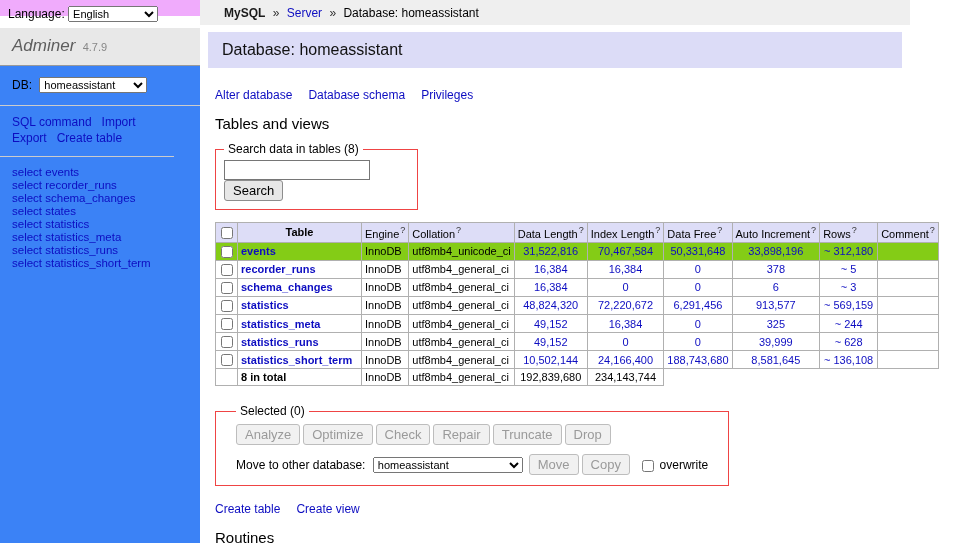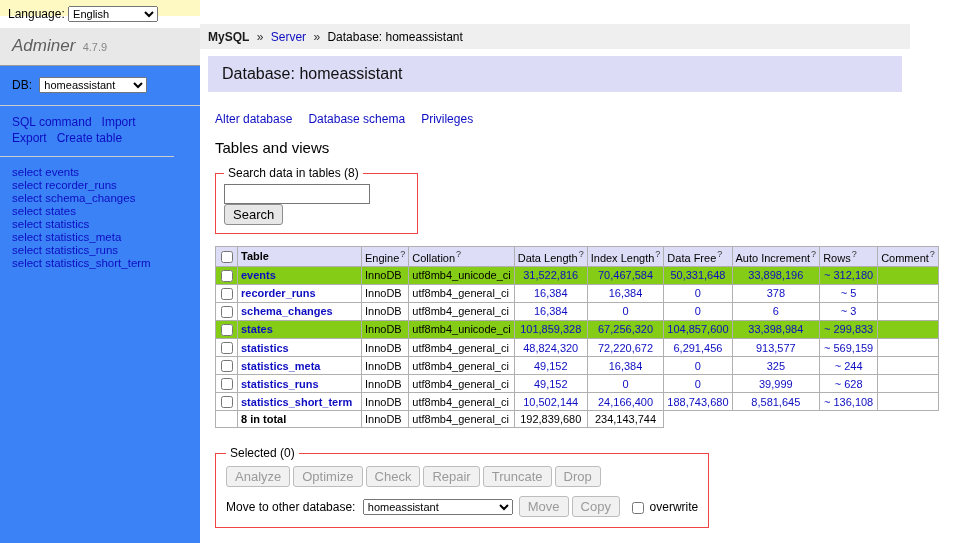--- a/index.html
+++ b/index.html
@@ -2,41 +2,41 @@
 <html><head>
 <meta charset="utf-8">
 <style>
   html,body { margin:0; padding:0; background:#fff; }
   #page { position:relative; width:966px; height:543px; overflow:hidden; background:#fff;
           font-family:"Liberation Sans", sans-serif; font-size:12px; color:#000; }
 
   a { color:#0d0dc1; text-decoration:none; cursor:pointer; }
 
   
-  #lang-bar { position:absolute; left:0; top:0; width:200px; height:16px; padding:6px 0 0 8px; box-sizing:border-box; background:#fef9c3; }
+  #lang-bar { position:absolute; left:0; top:0; width:200px; height:16px; padding:6px 0 0 8px; box-sizing:border-box; background:#f0abfc; }
   #lang-bar select { width:90px; font-size:11px; }
 
   
   #logout { position:absolute; top:4px; right:8px; }
 
   
   #sidebar { position:absolute; left:0; top:28px; bottom:0; width:200px; background:#3b82f6; box-sizing:border-box; }
   #brand { background:#e8e8e8; border-bottom:1px solid #999; padding:8px 12px 9px; }
   #brand-name { font-style:italic; font-size:17px; color:#5e5e5e; }
   #brand-ver { font-size:11px; color:#878787; margin-left:4px; }
   #db-row { padding:11px 12px 12px; border-bottom:1px solid #ccc; }
   #db-row select { width:108px; margin-left:4px; font-size:11px; }
   #side-actions { padding:8px 12px 10px; border-bottom:1px solid #ccc; width:150px; }
   #side-actions a { display:inline-block; margin-right:10px; line-height:16px; }
   #side-tables { padding:9px 12px; }
   #side-tables a { display:block; font-size:11.5px; line-height:13px; }
 
   
   #content { position:absolute; left:200px; top:0; right:0; bottom:0; overflow:hidden; background:#fff; }
-  #breadcrumb { width:710px; height:25px; box-sizing:border-box; background:#efefef; padding:6px 8px;margin-top:24px; }
+  #breadcrumb { width:710px; height:25px; box-sizing:border-box; background:#efefef; padding:6px 24px; }
   #bc-driver { font-weight:bold; color:#1a1a1a; }
   .bc-sep { color:#333; margin:0 4px; }
   #bc-current { color:#000; }
 
   h2#page-title { margin:7px 64px 0 8px; padding:9px 14px; background:#dcdcf7; font-size:16px; font-weight:normal; color:#111; }
 
   .links-row { margin:14px 0 0 15px; }
   .links-row a { margin-right:16px; }
   #db-links { margin-top:20px; }
 
@@ -48,34 +48,34 @@
   #search-input { width:140px; height:16px; border:1px solid #767676; margin:2px 4px 0 0; font-size:11px; }
 
   button { font-family:inherit; font-size:13px; padding:2px 8px; background:#e7e7e7; border:1px solid #8d8d8d; border-radius:3px; color:#000; cursor:pointer; }
   button:disabled { color:#9a9a9a; background:#f1f1f1; border-color:#bdbdbd; cursor:default; }
 
   
   table { border-collapse:collapse; table-layout:fixed; margin:12px 0 0 15px; font-size:11px; }
   th,td { border:1px solid #b0b0b0; padding:2px 3px; height:13px; box-sizing:border-box; text-align:left;
           font-weight:normal; white-space:nowrap; overflow:hidden; }
   thead th { background:#ddddf7; }
-  th.h-table { }
+  th.h-table { text-align:center; }
   th.h-table span { font-weight:bold; }
   sup.help { font-size:9px; vertical-align:super; color:#333; margin-left:1px; }
   .c-check { text-align:center; }
   .c-num { text-align:center; }
   .c-num a { color:#0d0dc1; }
   a.tbl-link { font-weight:bold; }
   tr.shaded td, tr.shaded th { background:#84cc16; }
   tr.total th.c-name { font-weight:bold; }
   tr.total td.c-num { color:#000; }
   input[type="checkbox"] { width:12px; height:12px; margin:0; vertical-align:middle; }
 
   
-  #selected-fs { display:inline-block; margin:18px 0 16px 15px; padding:2px 10px 10px; }
+  #selected-fs { display:inline-block; margin:18px 0 2px 15px; padding:2px 20px 10px; }
   #selected-fs .btn-row { margin-top:4px; }
   #selected-fs .btn-row button { margin-right:3px; }
   .move-row { margin-top:9px; }
   .move-row select { width:150px; margin:0 6px 0 4px; font-size:11px; }
   .move-row button { margin-right:3px; }
   #overwrite-cb { margin-left:6px; }
   .move-row label { margin-left:2px; }
 </style>
 </head>
 <body>
@@ -193,32 +193,20 @@
             <th class="c-name"><a href="#" class="tbl-link">schema_changes</a></th>
             <td class="c-engine">InnoDB</td>
             <td class="c-collation">utf8mb4_general_ci</td>
             <td class="c-num"><a href="#">16,384</a></td>
             <td class="c-num"><a href="#">0</a></td>
             <td class="c-num"><a href="#">0</a></td>
             <td class="c-num"><a href="#">6</a></td>
             <td class="c-num"><a href="#">~ 3</a></td>
             <td class="c-comment"></td>
           </tr>
-          <tr class="shaded">
-            <td class="c-check"><input type="checkbox" style=""></td>
-            <th class="c-name"><a href="#" class="tbl-link">states</a></th>
-            <td class="c-engine">InnoDB</td>
-            <td class="c-collation">utf8mb4_unicode_ci</td>
-            <td class="c-num"><a href="#">101,859,328</a></td>
-            <td class="c-num"><a href="#">67,256,320</a></td>
-            <td class="c-num"><a href="#">104,857,600</a></td>
-            <td class="c-num"><a href="#">33,398,984</a></td>
-            <td class="c-num"><a href="#">~ 299,833</a></td>
-            <td class="c-comment"></td>
-          </tr>
           <tr class="">
             <td class="c-check"><input type="checkbox" style=""></td>
             <th class="c-name"><a href="#" class="tbl-link">statistics</a></th>
             <td class="c-engine">InnoDB</td>
             <td class="c-collation">utf8mb4_general_ci</td>
             <td class="c-num"><a href="#">48,824,320</a></td>
             <td class="c-num"><a href="#">72,220,672</a></td>
             <td class="c-num"><a href="#">6,291,456</a></td>
             <td class="c-num"><a href="#">913,577</a></td>
             <td class="c-num"><a href="#">~ 569,159</a></td>

